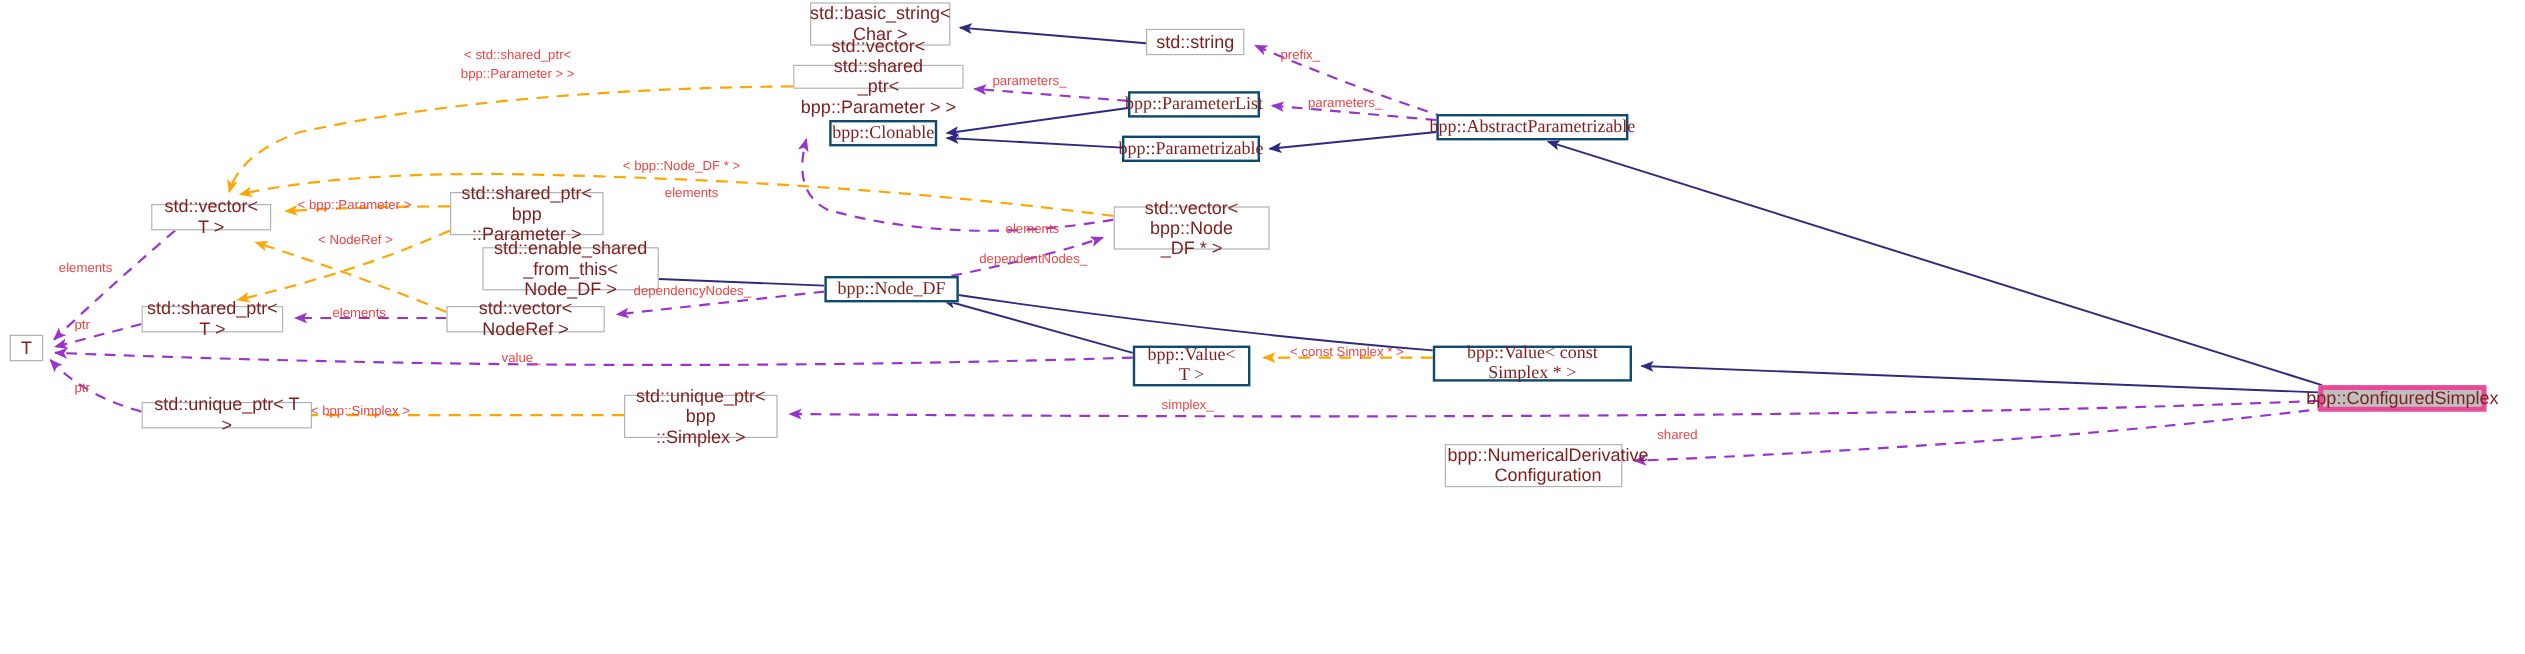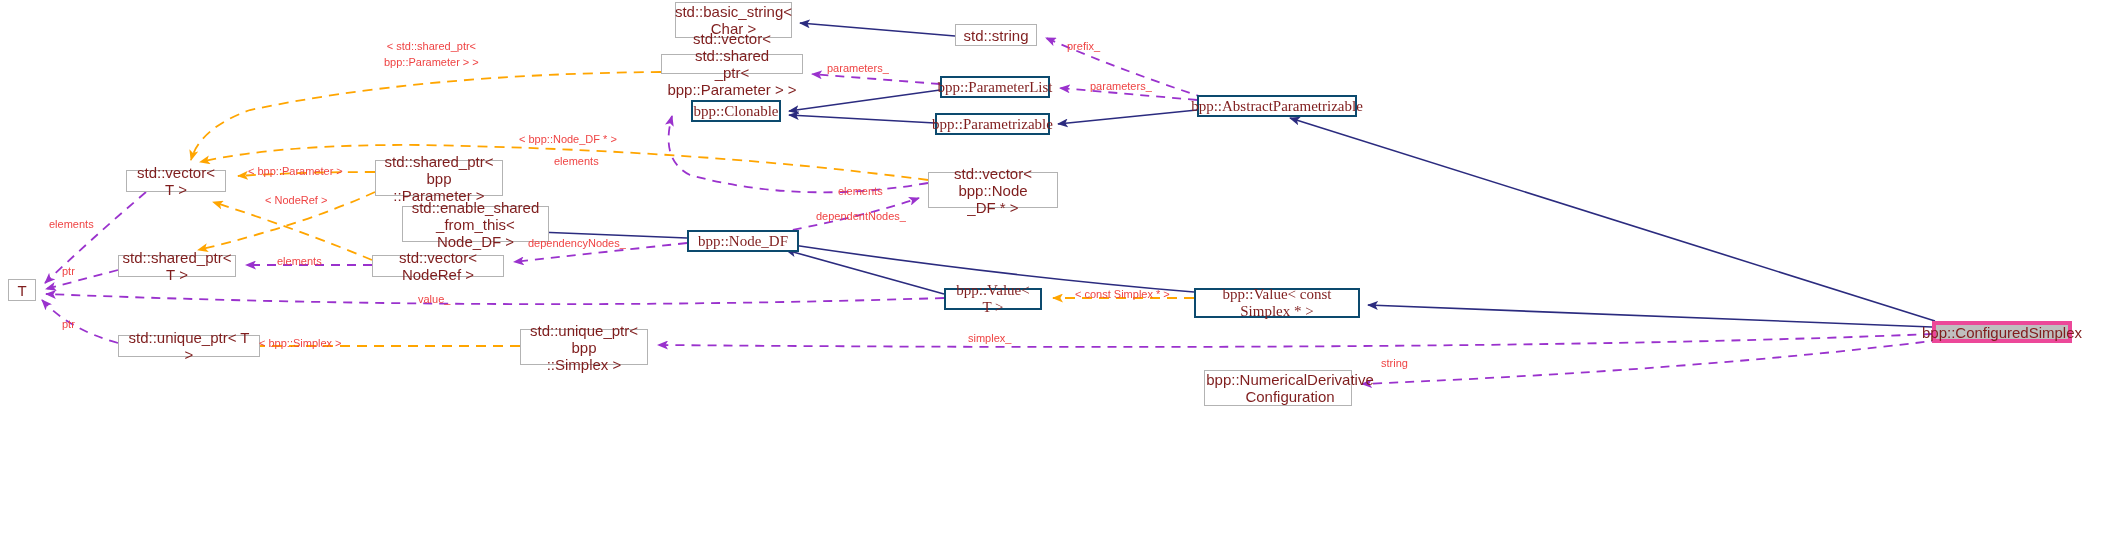--- a/index.html
+++ b/index.html
@@ -126,21 +126,21 @@
   <div class="node" style="left:375px;top:160px;width:128px;height:36px;"><span>std::shared_ptr&lt; bpp
 ::Parameter &gt;</span></div>
   <div class="node" style="left:928px;top:172px;width:130px;height:36px;"><span>std::vector&lt; bpp::Node
 _DF * &gt;</span></div>
   <div class="node" style="left:370px;top:206px;width:147px;height:36px;margin-left:32px;"><span>std::enable_shared
 _from_this&lt; Node_DF &gt;</span></div>
   <div class="node strong" style="left:687px;top:230px;width:112px;height:22px;"><span>bpp::Node_DF</span></div>
   <div class="node" style="left:118px;top:255px;width:118px;height:22px;"><span>std::shared_ptr&lt; T &gt;</span></div>
   <div class="node" style="left:372px;top:255px;width:132px;height:22px;"><span>std::vector&lt; NodeRef &gt;</span></div>
   <div class="node" style="left:8px;top:279px;width:28px;height:22px;"><span>T</span></div>
-  <div class="node strong" style="left:944px;top:288px;width:98px;height:22px;"><span>bpp::Value&lt; T &gt;</span></div>
+  <div class="node strong" style="left:944px;top:288px;width:98px;height:34px;"><span>bpp::Value&lt; T &gt;</span></div>
   <div class="node strong" style="left:1194px;top:288px;width:166px;height:30px;"><span>bpp::Value&lt; const Simplex * &gt;</span></div>
   <div class="node current" style="left:1932px;top:321px;width:140px;height:22px;"><span>bpp::ConfiguredSimplex</span></div>
   <div class="node" style="left:118px;top:335px;width:142px;height:22px;"><span>std::unique_ptr&lt; T &gt;</span></div>
   <div class="node" style="left:520px;top:329px;width:128px;height:36px;"><span>std::unique_ptr&lt; bpp
 ::Simplex &gt;</span></div>
   <div class="node" style="left:1204px;top:370px;width:148px;height:36px;padding-left:28px;"><span>bpp::NumericalDerivative
 Configuration</span></div>
 
   <div class="edge-label" style="left:384px;top:38px;text-align:center;">
       <span style="white-space:pre-line;display:block;">&lt; std::shared_ptr&lt;
@@ -157,15 +157,15 @@
   <div class="edge-label" style="left:838px;top:183px;"><span>elements</span></div>
   <div class="edge-label" style="left:816px;top:208px;"><span>dependentNodes_</span></div>
   <div class="edge-label" style="left:528px;top:235px;"><span>dependencyNodes_</span></div>
   <div class="edge-label" style="left:277px;top:253px;"><span>elements</span></div>
   <div class="edge-label" style="left:62px;top:263px;"><span>ptr</span></div>
   <div class="edge-label" style="left:418px;top:291px;"><span>value_</span></div>
   <div class="edge-label" style="left:1075px;top:286px;"><span>&lt; const Simplex * &gt;</span></div>
   <div class="edge-label" style="left:62px;top:316px;"><span>ptr</span></div>
   <div class="edge-label" style="left:259px;top:335px;"><span>&lt; bpp::Simplex &gt;</span></div>
   <div class="edge-label" style="left:968px;top:330px;"><span>simplex_</span></div>
-  <div class="edge-label" style="left:1381px;top:355px;"><span>string</span></div>
+  <div class="edge-label" style="left:1381px;top:355px;"><span>shared</span></div>
 
 </div>
 
 </body></html>

